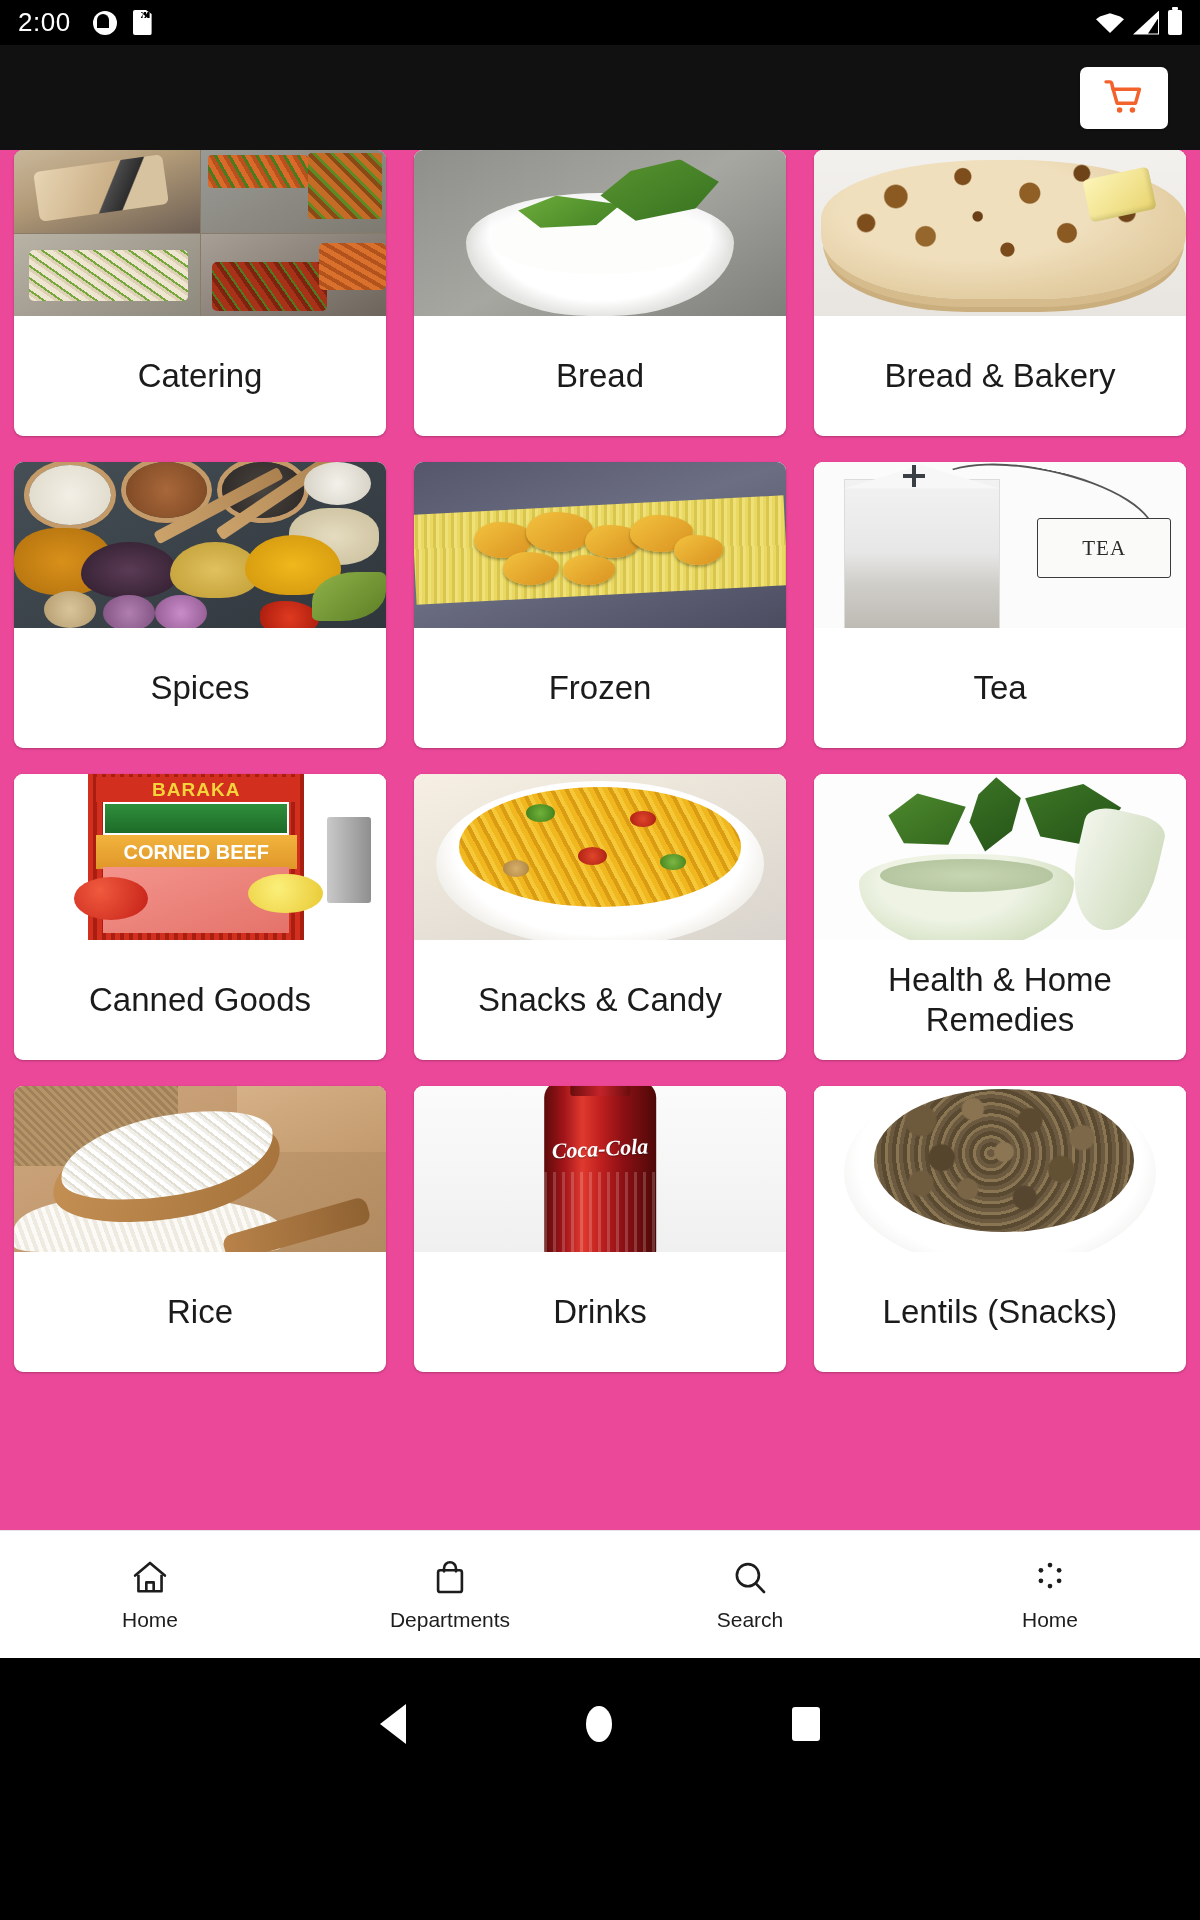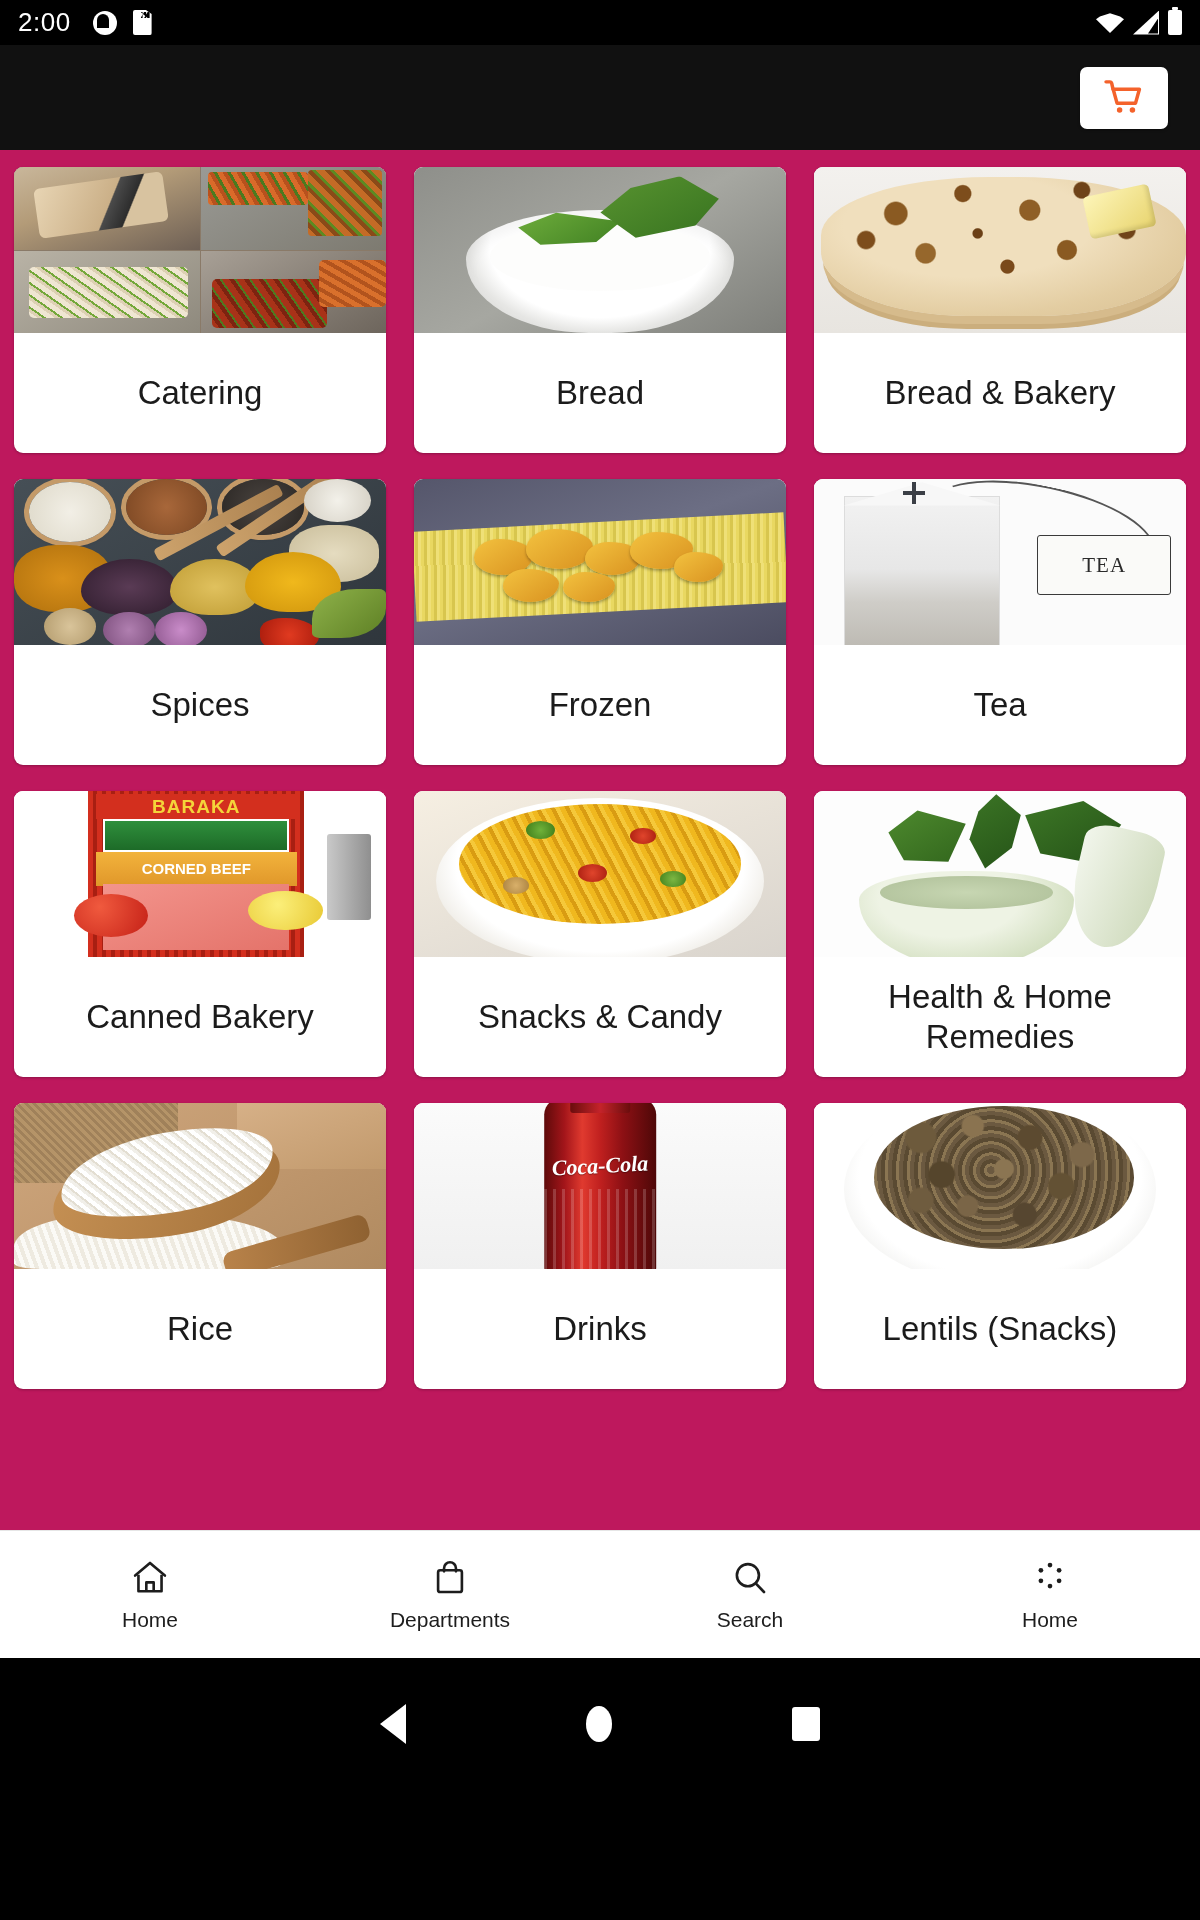--- a/index.html
+++ b/index.html
@@ -44,23 +44,23 @@
   }
   .cart-button{
     width:88px;height:62px;background:#fff;border-radius:7px;
     display:flex;align-items:center;justify-content:center;
     box-shadow:0 1px 3px rgba(0,0,0,.4);
   }
   .cart-button svg{ width:44px;height:44px; display:block; }
 
   
   .content{
-    background:#be185d;
+    background:#ec4899;
     height:1380px;
-    padding:17px 14px 0 14px;
+    padding:0 14px 0 14px;
     overflow:hidden;
     position:relative;
   }
   .grid{
     display:grid;
     grid-template-columns:repeat(3,1fr);
     gap:26px 28px;
   }
   .cat-card{
     background:#ffffff;
@@ -187,21 +187,21 @@
   
   .art-canned{ background:#ffffff; }
   .art-canned .tin{position:absolute;left:20%;top:0;width:58%;height:100%;
      background:repeating-linear-gradient(90deg,#d32f1e 0 5px,#a81f12 5px 9px);}
   .art-canned .brand{position:absolute;left:22%;top:2%;width:54%;height:15%;
      background:#d32f1e;color:#f4d43a;font-size:19px;font-weight:bold;
      display:flex;align-items:center;justify-content:center;letter-spacing:1px;}
   .art-canned .green{position:absolute;left:24%;top:17%;width:50%;height:20%;
      background:linear-gradient(180deg,#2f8f3c,#1d6b28);border:2px solid #fff;}
   .art-canned .yellowband{position:absolute;left:22%;top:37%;width:54%;height:20%;
-     background:linear-gradient(180deg,#f2b33c,#e0972a);color:#fff;font-size:15px;font-weight:bold;
+     background:linear-gradient(180deg,#f2b33c,#e0972a);color:#fff;font-size:20px;font-weight:bold;
      display:flex;align-items:center;justify-content:center;text-align:center;line-height:1.1;}
   .art-canned .meat{position:absolute;left:24%;top:56%;width:50%;height:40%;
      background:linear-gradient(160deg,#f3948c,#e4736a);}
   .art-canned .tomato{position:absolute;left:16%;top:62%;width:20%;height:26%;
      background:radial-gradient(circle at 35% 30%,#f05a3e,#c41f16);border-radius:50%;}
   .art-canned .lemon{position:absolute;right:17%;top:60%;width:20%;height:24%;
      background:radial-gradient(circle at 40% 35%,#fbef7a,#e8c832);border-radius:50%;}
   .art-canned .key{position:absolute;right:4%;top:26%;width:12%;height:52%;
      background:linear-gradient(90deg,#c9c9c9,#8f8f8f);border-radius:3px;}
 
@@ -432,21 +432,21 @@
           <div class="tin"></div>
           <div class="brand">BARAKA</div>
           <div class="green"></div>
           <div class="yellowband">CORNED BEEF</div>
           <div class="meat"></div>
           <div class="tomato"></div>
           <div class="lemon"></div>
           <div class="key"></div>
         </div>
       </div>
-      <div class="cat-label">Canned Bakery</div>
+      <div class="cat-label">Canned Goods</div>
     </div>
 
     <div class="cat-card">
       <div class="cat-thumb">
         <div class="art art-snacks">
           <div class="bowl"></div>
           <div class="mix"></div>
           <div class="pea" style="left:30%;top:18%;width:8%;height:11%;background:radial-gradient(circle,#6fb23a,#3d7a18);"></div>
           <div class="pea" style="left:58%;top:22%;width:7%;height:10%;background:radial-gradient(circle,#e0452c,#a81d0f);"></div>
           <div class="pea" style="left:44%;top:44%;width:8%;height:11%;background:radial-gradient(circle,#e0452c,#a81d0f);"></div>

